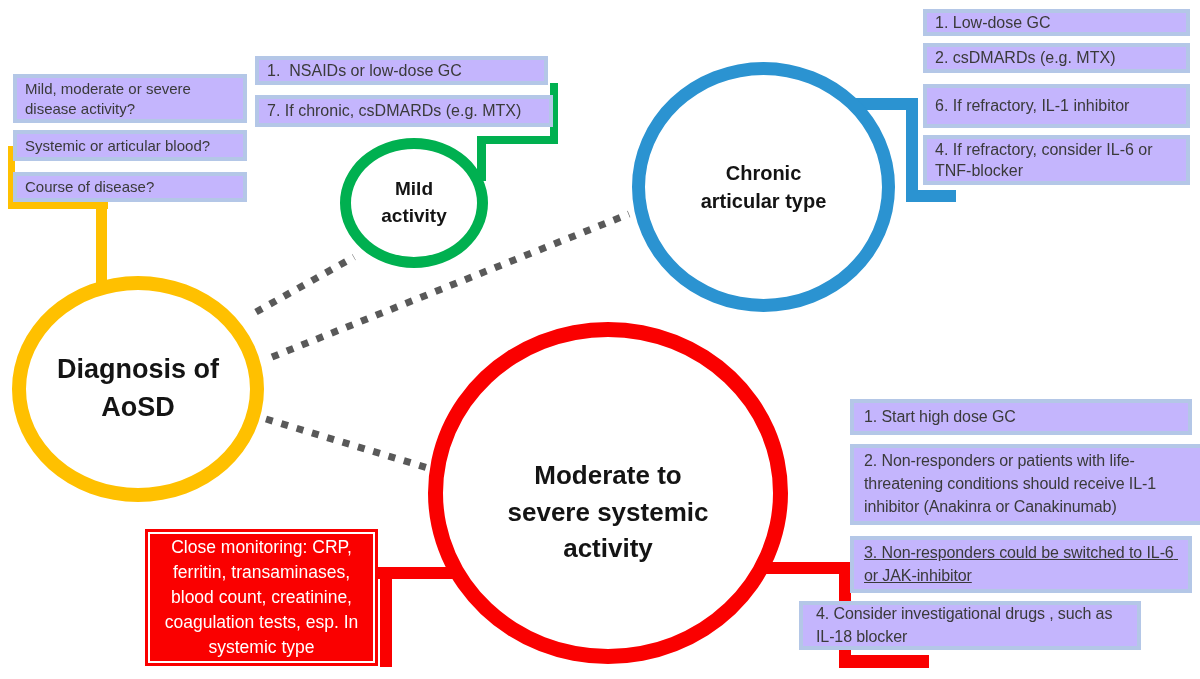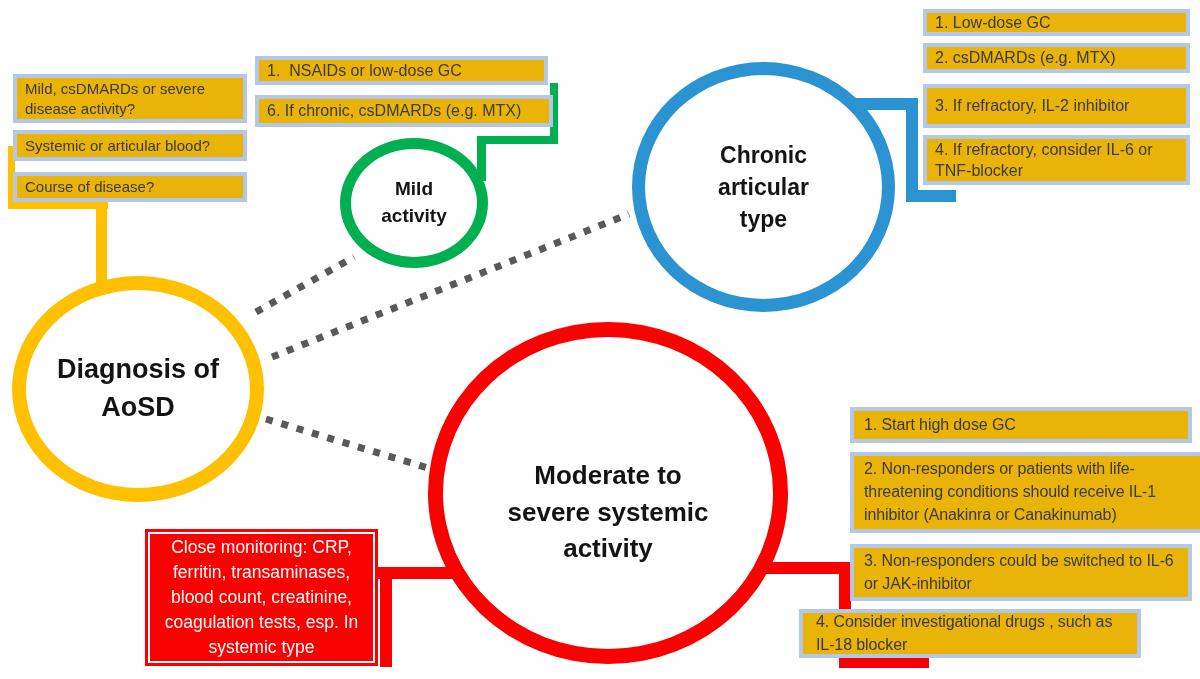--- a/index.html
+++ b/index.html
@@ -3,30 +3,30 @@
 <meta charset="utf-8">
 <style>
   html,body { margin:0; padding:0; background:#fff; }
   #stage {
     position:relative; width:1200px; height:679px; background:#fff;
     font-family:"Liberation Sans", sans-serif; overflow:hidden;
     color:var(--ink,#3a3a3a);
   }
   
   .box {
-    position:absolute; box-sizing:border-box; background:#eab308;
+    position:absolute; box-sizing:border-box; background:#c4b5fd;
     border:4px solid var(--box-border,#b4c7e7);
     display:flex; align-items:center; z-index:3;
     line-height:1.32;
   }
   .box > span { white-space:pre-wrap; }
   .lbox  { font-size:15px; padding:2px 8px; }
   .mbox  { font-size:16px; padding:2px 8px; }
   .rbox  { font-size:16px; padding:2px 8px; }
-  .sbox  { font-size:16px; padding:3px 10px; line-height:1.42; letter-spacing:-0.1px;margin-top:8px; }
+  .sbox  { font-size:16px; padding:3px 10px; line-height:1.42; letter-spacing:-0.1px; }
   
   .circle {
     position:absolute; box-sizing:border-box; border-radius:50%;
     background:#fff; display:flex; align-items:center; justify-content:center;
     text-align:center; z-index:2; color:#141414;
   }
   .circle .clabel { font-weight:bold; line-height:1.4; }
   
   .seg { position:absolute; z-index:1; }
   .seg.yellow { background:var(--yellow,#FFC000); }
@@ -78,64 +78,64 @@
 
   <div class="circle" style="left:12px;top:276px;width:252px;height:226px;border:14px solid var(--yellow,#FFC000);">
     <span class="clabel" style="font-size:27px;max-width:170px;">Diagnosis of AoSD</span>
   </div>
 
   <div class="circle" style="left:340px;top:138px;width:148px;height:130px;border:11px solid var(--green,#00B050);">
     <span class="clabel" style="font-size:19px;max-width:86px;">Mild activity</span>
   </div>
 
   <div class="circle" style="left:632px;top:62px;width:263px;height:250px;border:13px solid var(--blue,#2B93D1);">
-    <span class="clabel" style="font-size:23px;max-width:140px;">Chronic articular type</span>
+    <span class="clabel" style="font-size:20px;max-width:140px;">Chronic articular type</span>
   </div>
 
   <div class="circle" style="left:428px;top:322px;width:360px;height:342px;border:15px solid var(--red,#FA0000);">
     <span class="clabel" style="font-size:26px;max-width:230px;margin-top:38px;">Moderate to severe systemic activity</span>
   </div>
 
   <div class="box lbox" style="left:13px;top:74px;width:234px;height:49px;">
-    <span>Mild, csDMARDs or severe disease activity?</span>
+    <span>Mild, moderate or severe disease activity?</span>
   </div>
   <div class="box lbox" style="left:13px;top:130px;width:234px;height:31px;">
     <span>Systemic or articular blood?</span>
   </div>
   <div class="box lbox" style="left:13px;top:172px;width:234px;height:30px;">
     <span>Course of disease?</span>
   </div>
 
   <div class="box mbox" style="left:255px;top:56px;width:293px;height:29px;">
     <span>1.  NSAIDs or low-dose GC</span>
   </div>
   <div class="box mbox" style="left:255px;top:95px;width:298px;height:32px;">
-    <span>6. If chronic, csDMARDs (e.g. MTX)</span>
+    <span>7. If chronic, csDMARDs (e.g. MTX)</span>
   </div>
 
   <div class="box rbox" style="left:923px;top:9px;width:267px;height:27px;">
     <span>1. Low-dose GC</span>
   </div>
   <div class="box rbox" style="left:923px;top:43px;width:267px;height:30px;">
     <span>2. csDMARDs (e.g. MTX)</span>
   </div>
   <div class="box rbox" style="left:923px;top:84px;width:267px;height:44px;">
-    <span>3. If refractory, IL-2 inhibitor</span>
+    <span>6. If refractory, IL-1 inhibitor</span>
   </div>
   <div class="box rbox" style="left:923px;top:135px;width:267px;height:50px;">
     <span>4. If refractory, consider IL-6 or TNF-blocker</span>
   </div>
 
   <div class="box sbox" style="left:850px;top:399px;width:342px;height:36px;">
     <span>1. Start high dose GC</span>
   </div>
   <div class="box sbox" style="left:850px;top:444px;width:374px;height:81px;">
     <span>2. Non-responders or patients with life-threatening conditions should receive IL-1 inhibitor (Anakinra or Canakinumab)</span>
   </div>
-  <div class="box sbox" style="left:850px;top:536px;width:342px;height:57px;">
+  <div class="box sbox" style="left:850px;top:536px;width:342px;height:57px;text-decoration:underline;">
     <span>3. Non-responders could be switched to IL-6 or JAK-inhibitor</span>
   </div>
   <div class="box sbox" style="left:799px;top:601px;width:342px;height:49px;padding-left:13px;">
     <span>4. Consider investigational drugs , such as IL-18 blocker</span>
   </div>
 
   <div class="monitor">
     <div class="monitor-inner">
       <div>Close monitoring: CRP,</div>
       <div>ferritin, transaminases,</div>

